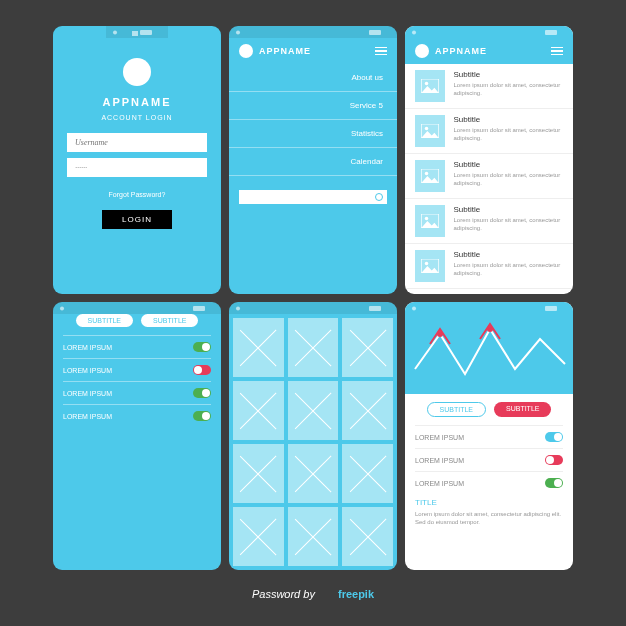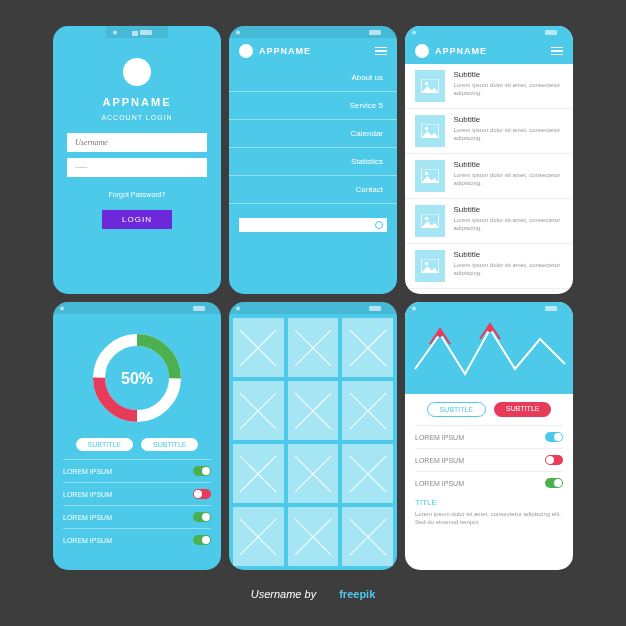--- a/index.html
+++ b/index.html
@@ -1,34 +1,34 @@
 <!DOCTYPE html>
 <html><head>
 <meta charset="utf-8">
 <style>
 * { margin: 0; padding: 0; box-sizing: border-box; font-family: Arial, sans-serif; }
 body { background: #3d3d3d; width: 626px; height: 626px; display: flex; flex-direction: column; align-items: center; justify-content: center; }
 .grid { display: grid; grid-template-columns: repeat(3, 168px); grid-template-rows: repeat(2, 268px); gap: 8px; }
-.phone { background: #4dc9ea; border-radius: 15px; overflow: hidden; display: flex; flex-direction: column; position: relative; }
+.phone { background: #4dc9ea; border-radius: 9px; overflow: hidden; display: flex; flex-direction: column; position: relative; }
 .statusbar { height: 12px; background: rgba(0,0,0,0.08); display: flex; justify-content: space-between; align-items: center; padding: 0 6px; }
 .statusbar svg { height: 7px; }
 .header { display: flex; align-items: center; padding: 6px 10px; gap: 6px; }
 .logo { width: 14px; height: 14px; border-radius: 50%; background: #fff; }
 .appname { color: #fff; font-size: 9px; font-weight: bold; letter-spacing: 1px; }
 .hamburger { margin-left: auto; display: flex; flex-direction: column; gap: 2px; cursor: pointer; }
 .hamburger span { width: 12px; height: 1.5px; background: #fff; }
 
 
 .s1 { align-items: center; text-align: center; }
 .s1 .logo-big { width: 28px; height: 28px; border-radius: 50%; background: #fff; margin: 20px auto 10px; }
 .s1 .title { color: #fff; font-size: 11px; font-weight: bold; letter-spacing: 2px; margin-bottom: 6px; }
 .s1 .subtitle { color: #fff; font-size: 7px; letter-spacing: 1px; margin-bottom: 12px; }
 .s1 input { width: 140px; margin: 0 auto 6px; display: block; border: none; padding: 5px 8px; font-size: 8px; background: #fff; font-family: serif; font-style: italic; color: #999; }
 .s1 .forgot { color: #fff; font-size: 7px; margin: 8px 0 12px; }
-.s1 .login-btn { background: #6d28d9; color: #fff; border: none; padding: 5px 20px; font-size: 8px; cursor: pointer; letter-spacing: 1px; }
+.s1 .login-btn { background: #000000; color: #fff; border: none; padding: 5px 20px; font-size: 8px; cursor: pointer; letter-spacing: 1px; }
 
 
 .s2 .menu-item { padding: 9px 14px; color: #fff; font-size: 8px; border-bottom: 1px solid rgba(255,255,255,0.4); cursor: pointer; text-align: right; }
 .s2 .search { margin: 14px 10px 0; background: #fff; height: 14px; position: relative; }
 .s2 .search::after { content: ""; position: absolute; right: 4px; top: 3px; width: 6px; height: 6px; border: 1px solid #4dc9ea; border-radius: 50%; }
 
 
 .s3 { background: #fff; }
 .s3 .list { flex: 1; overflow: hidden; }
 .s3 .item { display: flex; gap: 8px; padding: 6px 10px; border-bottom: 1px solid #eee; }
@@ -109,23 +109,22 @@
     <div class="logo"></div>
     <div class="appname">APPNAME</div>
     <div class="hamburger">
           <span></span>
           <span></span>
           <span></span>
         </div>
   </div>
   <div class="menu-item">About us</div>
   <div class="menu-item">Service 5</div>
+  <div class="menu-item">Statistics</div>
   <div class="menu-item">Calendar</div>
-  <div class="menu-item">Statistics</div>
-  <div class="menu-item">Contact</div>
   <div class="search"></div>
 </div>
 
 <div class="phone s3">
   <div class="statusbar" style="background:#4dc9ea">
         <svg viewBox="0 0 20 7">
           <circle cx="3" cy="3.5" r="2" fill="#fff" opacity="0.6"></circle>
         </svg>
         <svg viewBox="0 0 30 7">
           <rect x="8" y="1" width="12" height="5" fill="#fff" opacity="0.6" rx="1"></rect>
@@ -211,28 +210,20 @@
 
 <div class="phone s4">
   <div class="statusbar">
         <svg viewBox="0 0 20 7">
           <circle cx="3" cy="3.5" r="2" fill="#fff" opacity="0.6"></circle>
         </svg>
         <svg viewBox="0 0 30 7">
           <rect x="8" y="1" width="12" height="5" fill="#fff" opacity="0.6" rx="1"></rect>
         </svg>
       </div>
-  <div class="donut-wrap">
-    <svg width="100" height="100" viewBox="0 0 100 100">
-      <circle cx="50" cy="50" r="38" fill="none" stroke="#fff" stroke-width="12"></circle>
-      <circle cx="50" cy="50" r="38" fill="none" stroke="#4caf50" stroke-width="12" stroke-dasharray="60 179" transform="rotate(-90 50 50)"></circle>
-      <circle cx="50" cy="50" r="38" fill="none" stroke="#e73b5a" stroke-width="12" stroke-dasharray="60 179" transform="rotate(90 50 50)"></circle>
-      <text x="50" y="56" class="percent">50%</text>
-    </svg>
-  </div>
   <div class="pillrow">
     <div class="pill">Subtitle</div>
     <div class="pill">Subtitle</div>
   </div>
   <div class="rows">
     <div class="togrow">
           <span>Lorem ipsum</span>
           <div class="toggle on green"></div>
         </div>
     <div class="togrow">
@@ -311,14 +302,14 @@
           <div class="toggle on green"></div>
         </div>
   </div>
   <div class="section-title">TITLE</div>
   <div class="lorem-block">Lorem ipsum dolor sit amet, consectetur adipiscing elit. Sed do eiusmod tempor.</div>
 </div>
 
 </div>
 
 <div class="credit">
-  <span>Username by </span><b>freepik</b>
+  <span>Password by </span><b>freepik</b>
 </div>
 
 </body></html>

